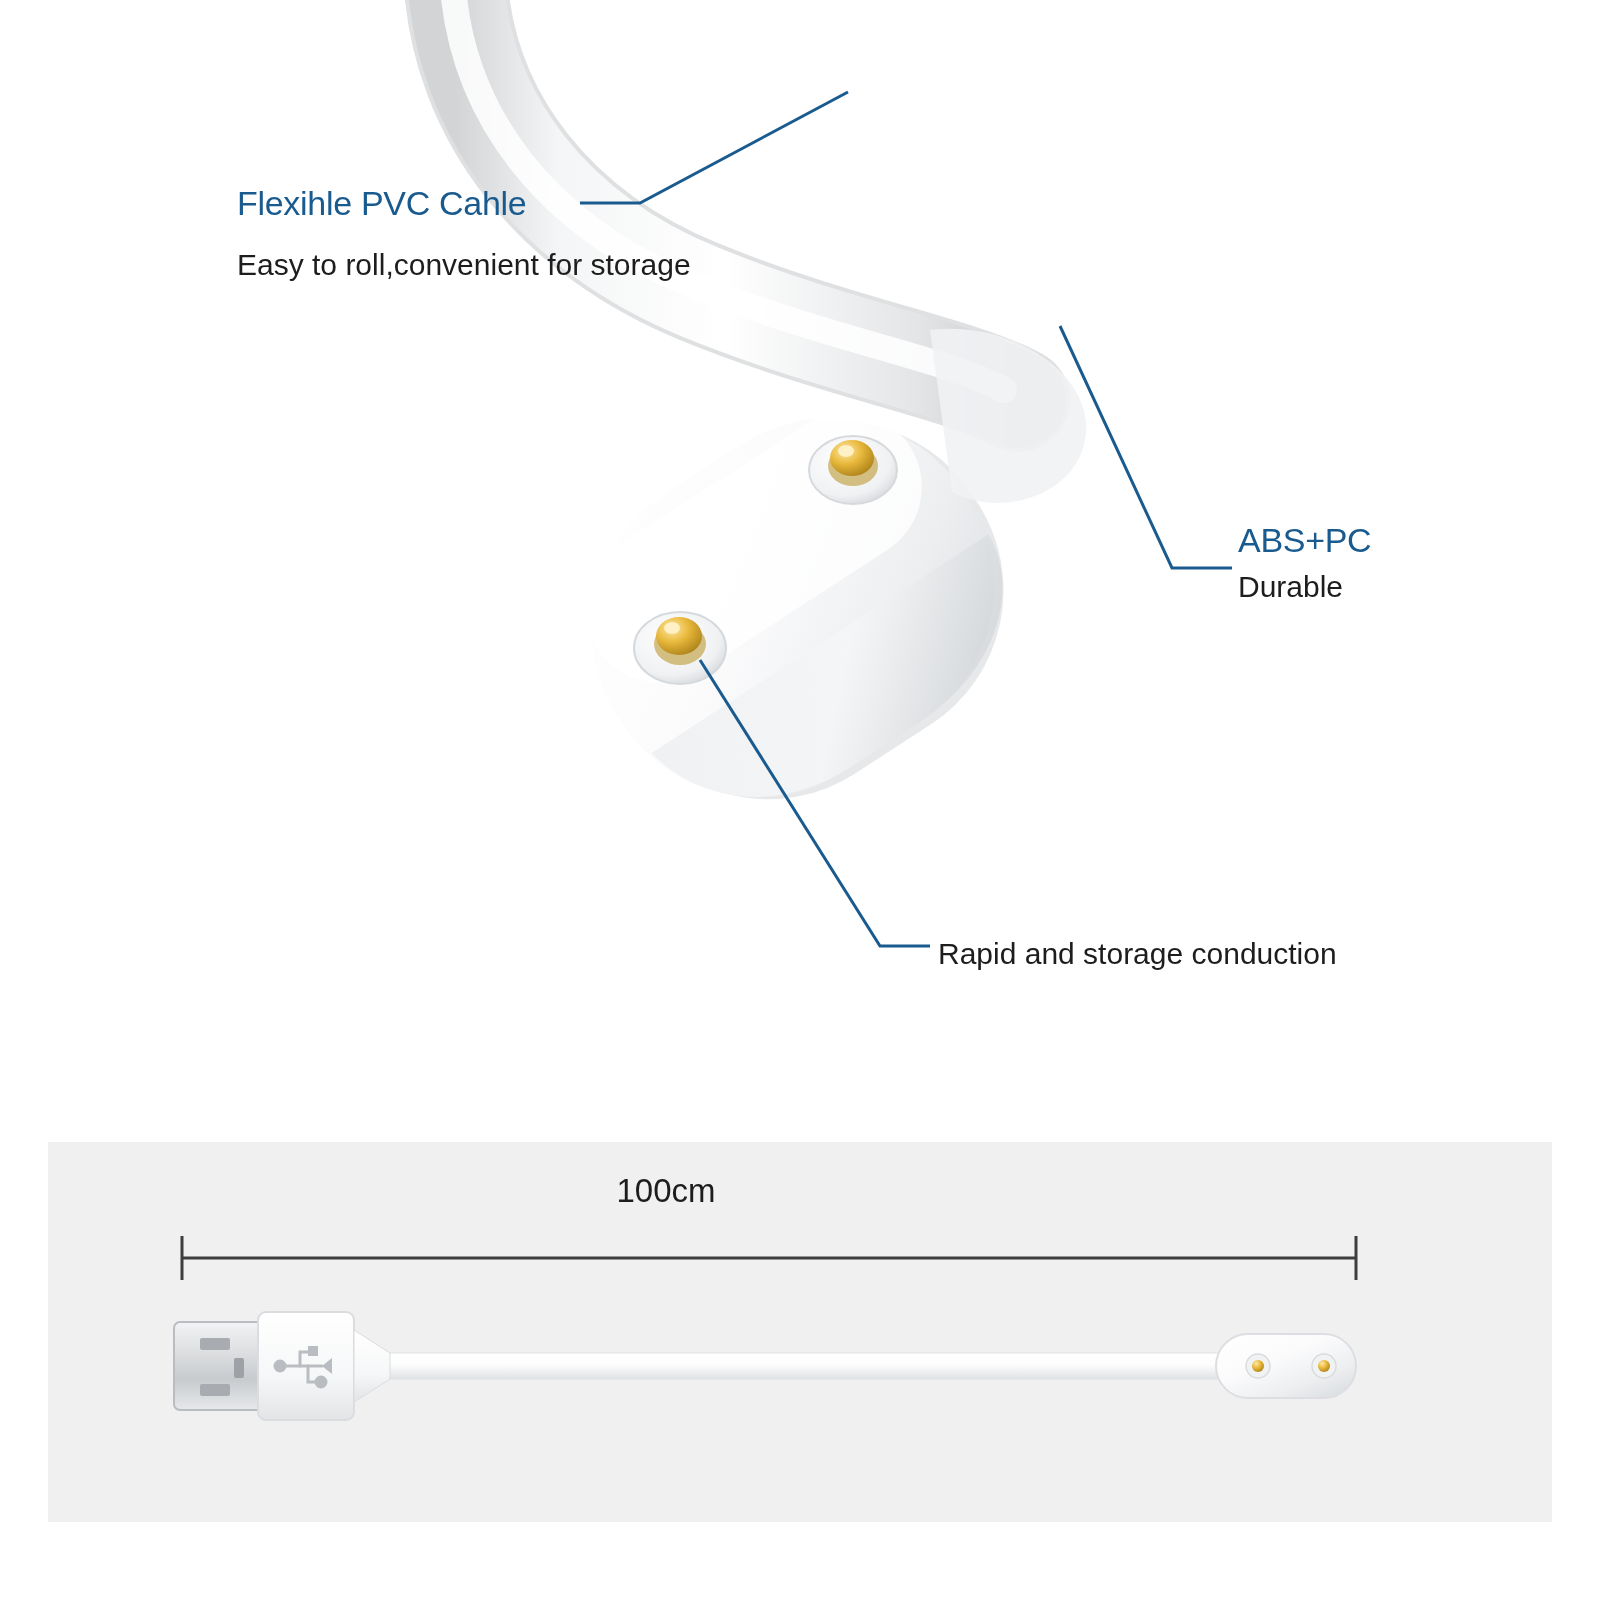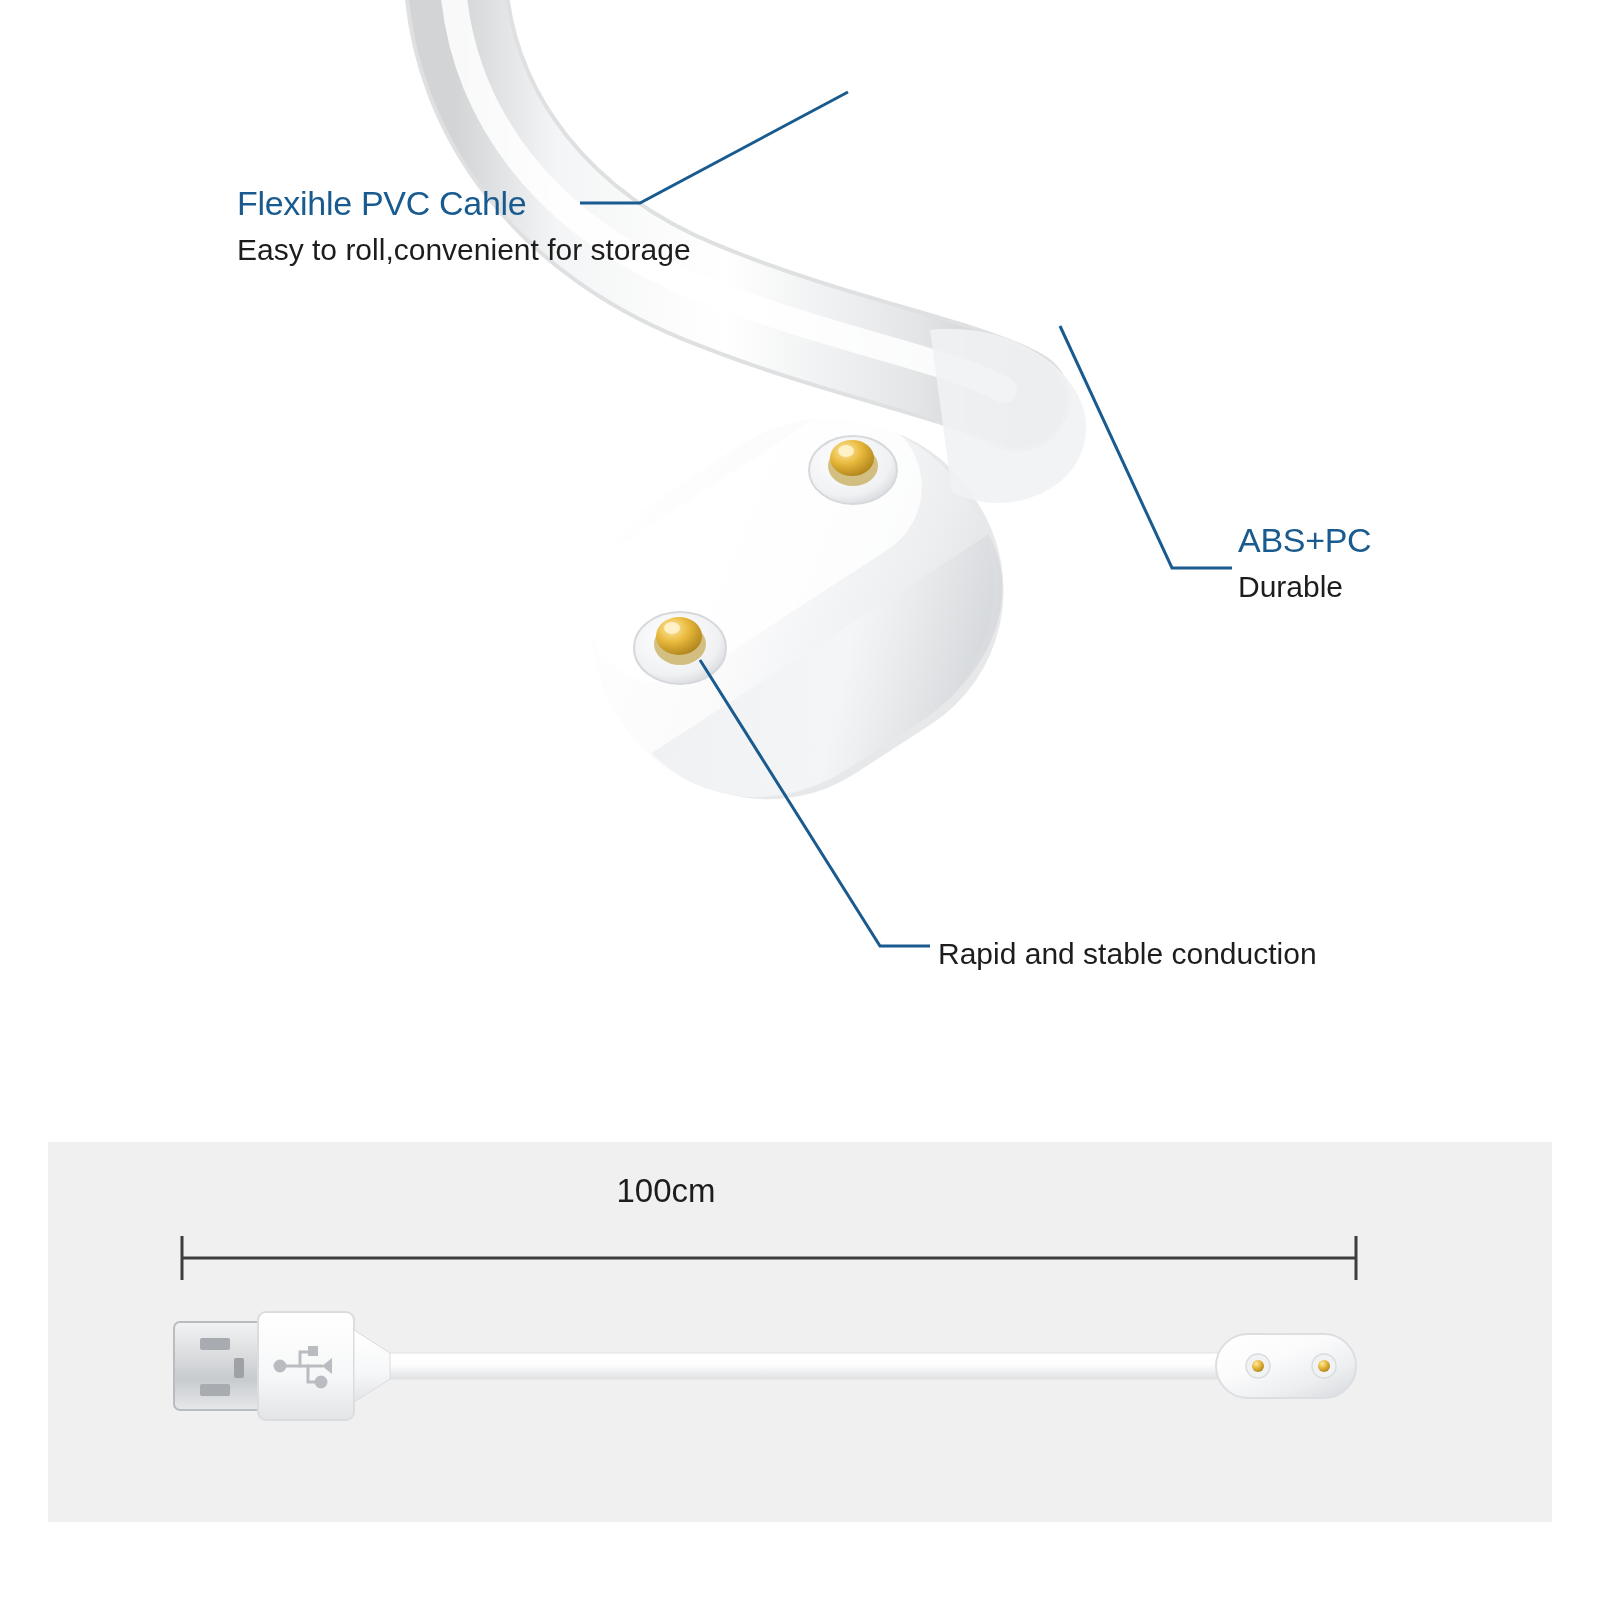--- a/index.html
+++ b/index.html
@@ -35,21 +35,21 @@
     left: 237px;
     top: 182px;
   }
   #callout-pvc .title {
     font-size: 34px;
     line-height: 42px;
   }
   #callout-pvc .sub {
     font-size: 30px;
     line-height: 44px;
-    margin-top: 4px;
+    margin-top: 19px;
   }
 
   #callout-abs {
     left: 1238px;
     top: 519px;
   }
   #callout-abs .title {
     font-size: 34px;
     line-height: 42px;
   }
@@ -208,21 +208,21 @@
   <div class="title">Flexihle PVC Cahle</div>
   <div class="sub">Easy to roll,convenient for storage</div>
 </div>
 
 <div class="callout" id="callout-abs">
   <div class="title">ABS+PC</div>
   <div class="sub">Durable</div>
 </div>
 
 <div class="callout" id="callout-probe">
-  <div class="sub">Rapid and stable conduction</div>
+  <div class="sub">Rapid and storage conduction</div>
 </div>
 
 <div id="spec-panel"></div>
 <div id="spec-length-label">100cm</div>
 
 <svg style="position:absolute;left:0;top:0;width:1600px;height:1600px;pointer-events:none;" viewBox="0 0 1600 1600">
 
   <g stroke="#3d3d3d" stroke-width="3">
     <line x1="182" y1="1236" x2="182" y2="1280"></line>
     <line x1="1356" y1="1236" x2="1356" y2="1280"></line>

